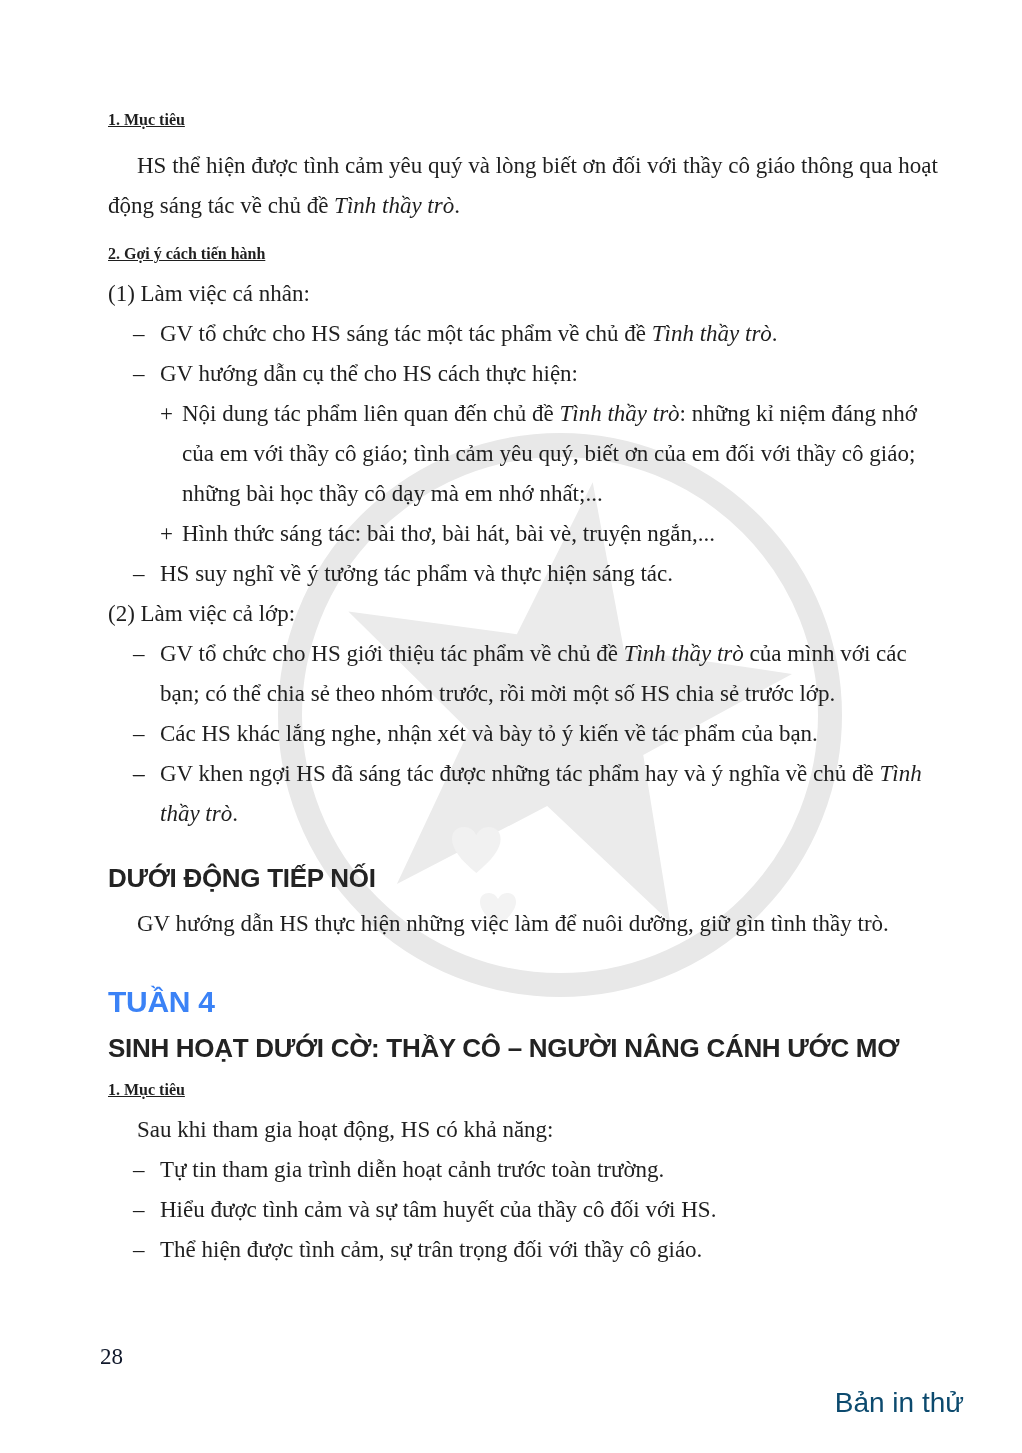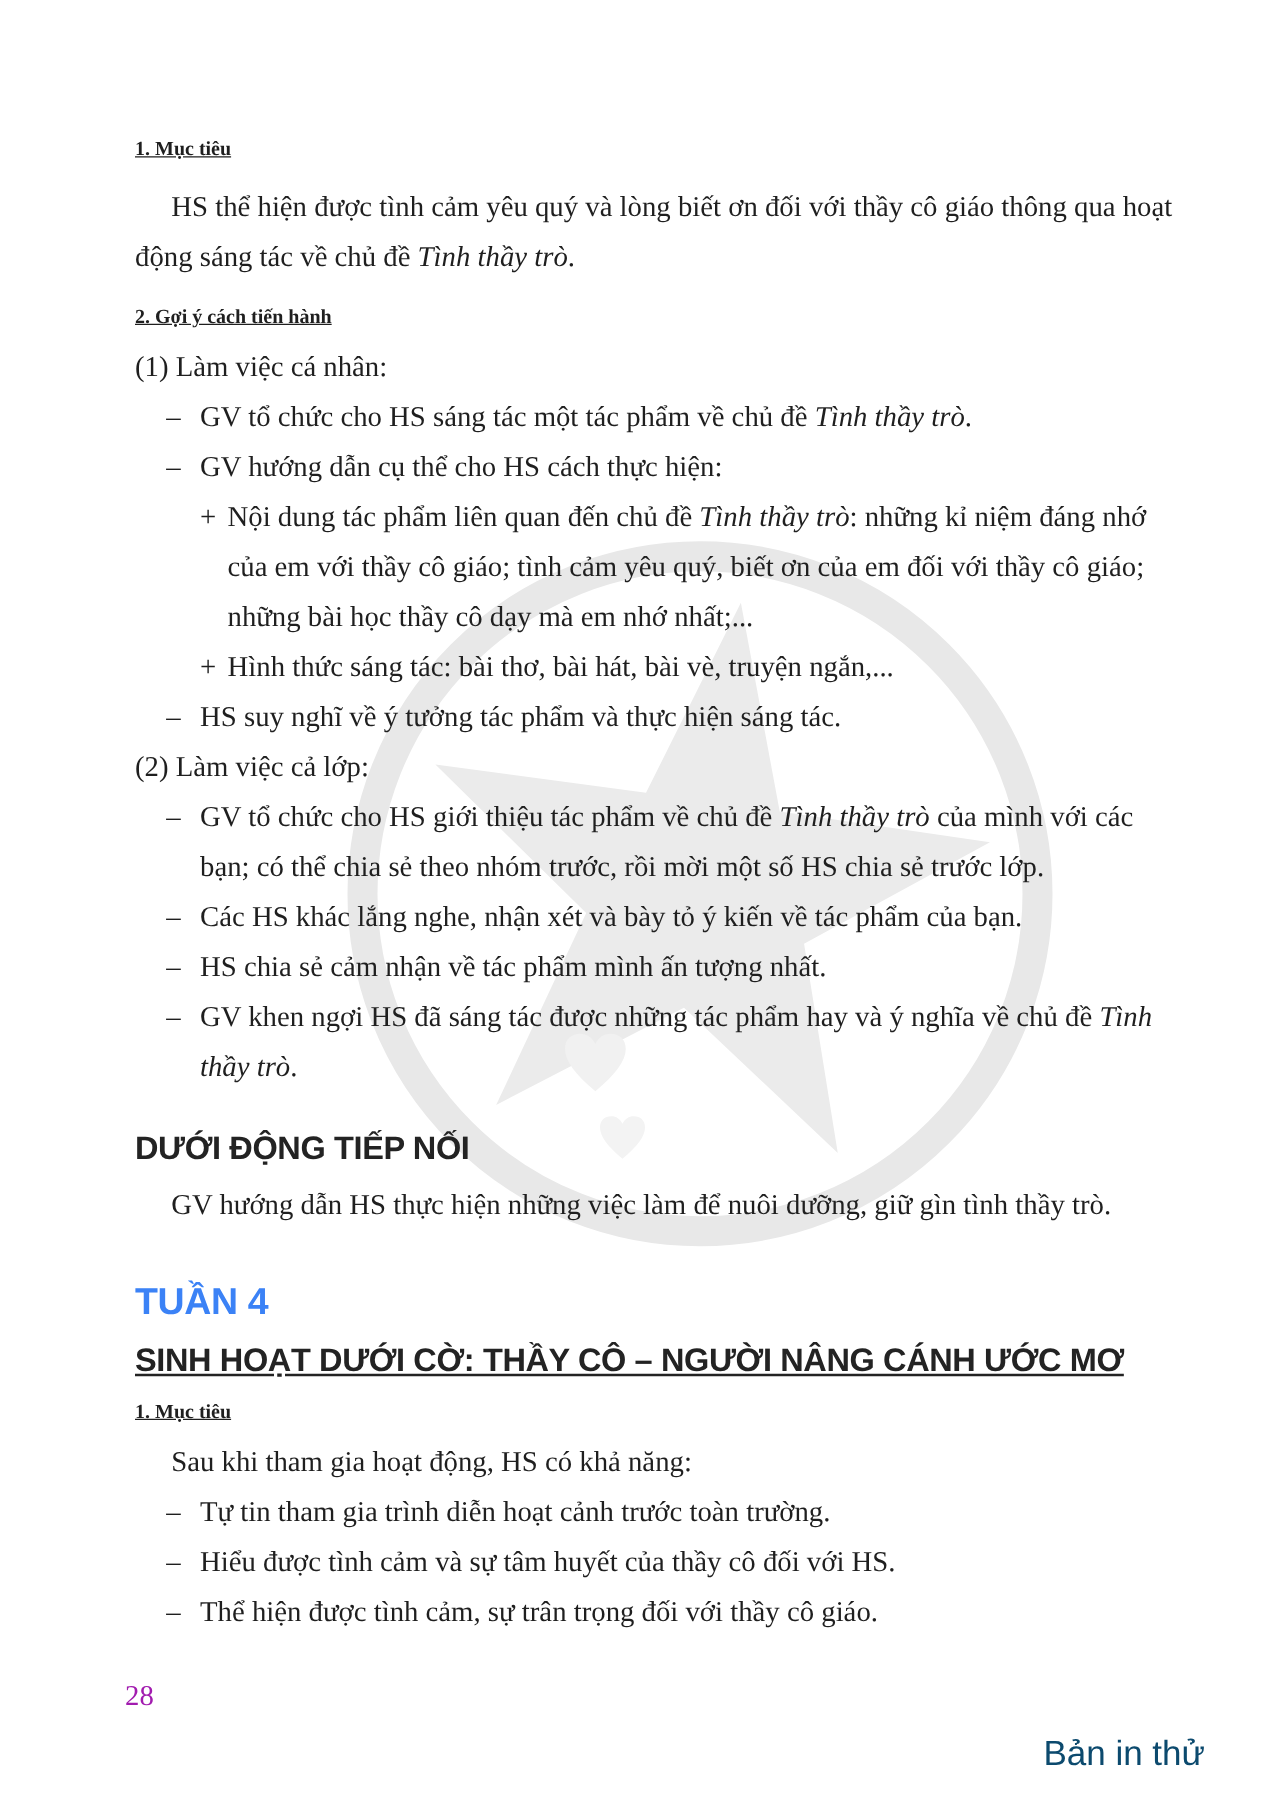--- a/index.html
+++ b/index.html
@@ -26,27 +26,27 @@
   }
   .h-serif { font-weight:bold; font-size:16px; line-height:40px; margin-top:8px !important;text-decoration:underline; }
   .para { text-indent:29px; margin-top:6px !important; }
   .para.mt0 { margin-top:0 !important; }
   .numline { margin-left:29px; }
   .item { position:relative; padding-left:52px; }
   .item .marker { position:absolute; left:25px; top:0; }
   .item.plus { padding-left:74px; }
   .item.plus .marker { left:52px; }
   .mt24 { margin-top:24px !important; }
-  .mt4 { margin-top:4px !important;text-decoration:underline; }
+  .mt4 { margin-top:4px !important; }
   .mt2 { margin-top:2px !important; }
   em { font-style:italic; }
 
   .page-number {
     position:absolute; left:100px; top:1342px; z-index:1;
-    font-family:"Liberation Serif","DejaVu Serif",serif; font-size:23px; line-height:30px; color:#a21caf;
+    font-family:"Liberation Serif","DejaVu Serif",serif; font-size:23px; line-height:30px; color:#0f172a;
   }
   .proof-label {
     position:absolute; right:58px; top:1386px; z-index:1;
     font-family:"Liberation Sans","DejaVu Sans",sans-serif; font-size:28px; line-height:34px; color:#0c4a6e;
   }
 </style>
 </head>
 <body>
 
 <div class="page">
@@ -78,21 +78,21 @@
     <p class="item plus"><span class="marker">+</span><span>Hình thức sáng tác: bài thơ, bài hát, bài vè, truyện ngắn,...</span></p>
 
     <p class="item"><span class="marker">–</span><span>HS suy nghĩ về ý tưởng tác phẩm và thực hiện sáng tác.</span></p>
 
     <p class="numline">(2) Làm việc cả lớp:</p>
 
     <p class="item"><span class="marker">–</span><span>GV tổ chức cho HS giới thiệu tác phẩm về chủ đề </span><em>Tình thầy trò</em><span> của mình với các bạn; có thể chia sẻ theo nhóm trước, rồi mời một số HS chia sẻ trước lớp.</span></p>
 
     <p class="item"><span class="marker">–</span><span>Các HS khác lắng nghe, nhận xét và bày tỏ ý kiến về tác phẩm của bạn.</span></p>
 
-    <p class="item"><span class="marker">–</span><span>HS chia sẻ cảm nhận về tác phẩm mình ấn tượng nhất.</span></p>
+    <p class="item"><span class="marker">–</span></p>
 
     <p class="item"><span class="marker">–</span><span>GV khen ngợi HS đã sáng tác được những tác phẩm hay và ý nghĩa về chủ đề </span><em>Tình thầy trò</em><span>.</span></p>
 
     <h2 class="h-sans mt24">DƯỚI ĐỘNG TIẾP NỐI</h2>
 
     <p class="para">GV hướng dẫn HS thực hiện những việc làm để nuôi dưỡng, giữ gìn tình thầy trò.</p>
 
     <h1 class="week">TUẦN 4</h1>
 
     <h2 class="h-sans mt4">SINH HOẠT DƯỚI CỜ: THẦY CÔ – NGƯỜI NÂNG CÁNH ƯỚC MƠ</h2>

